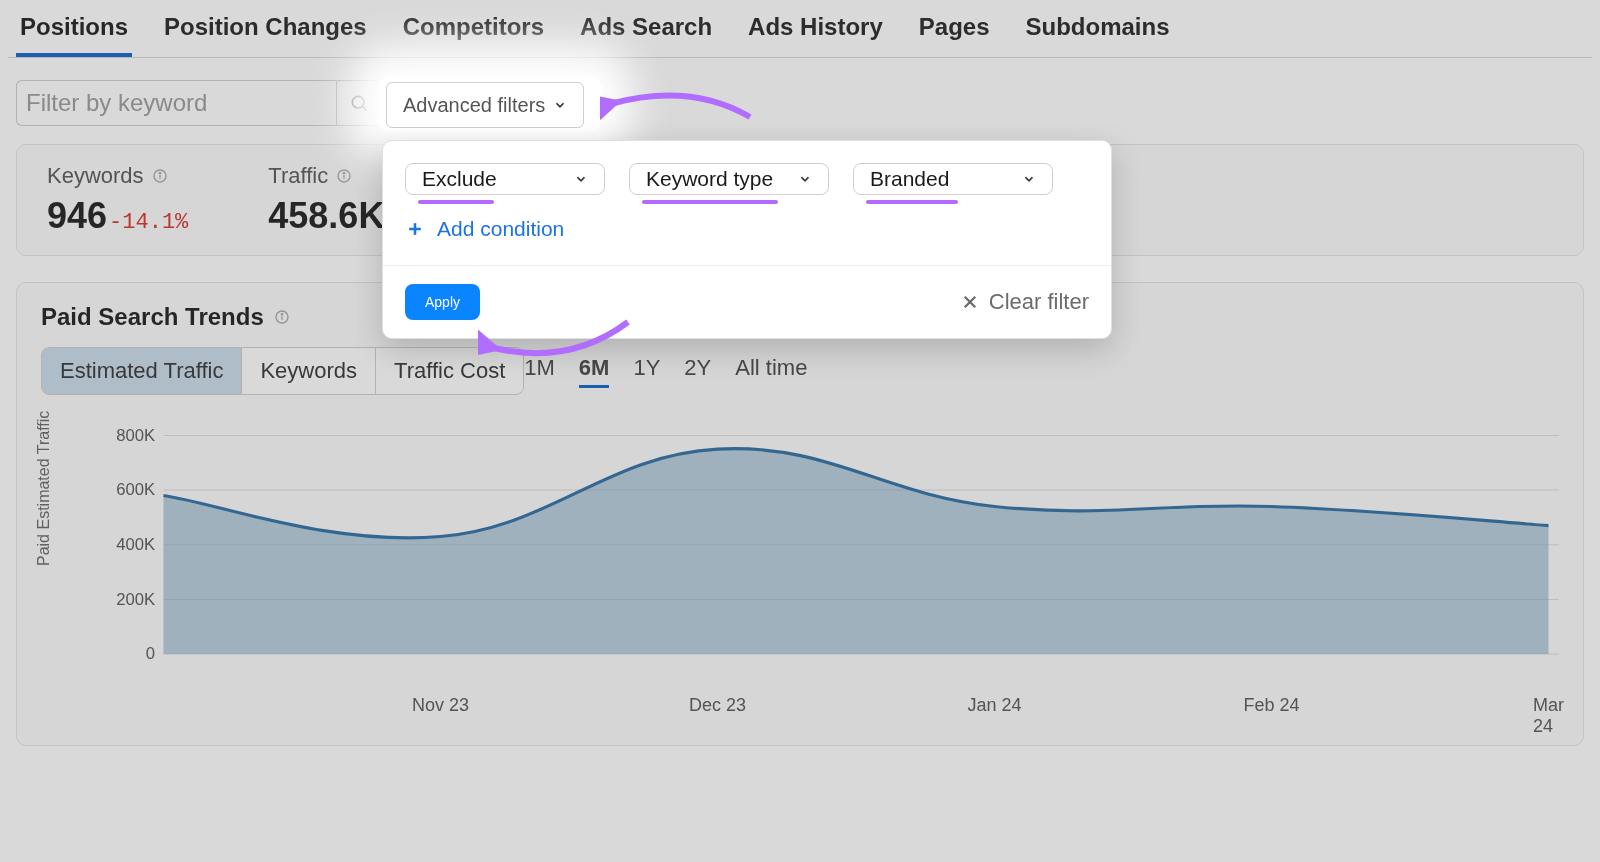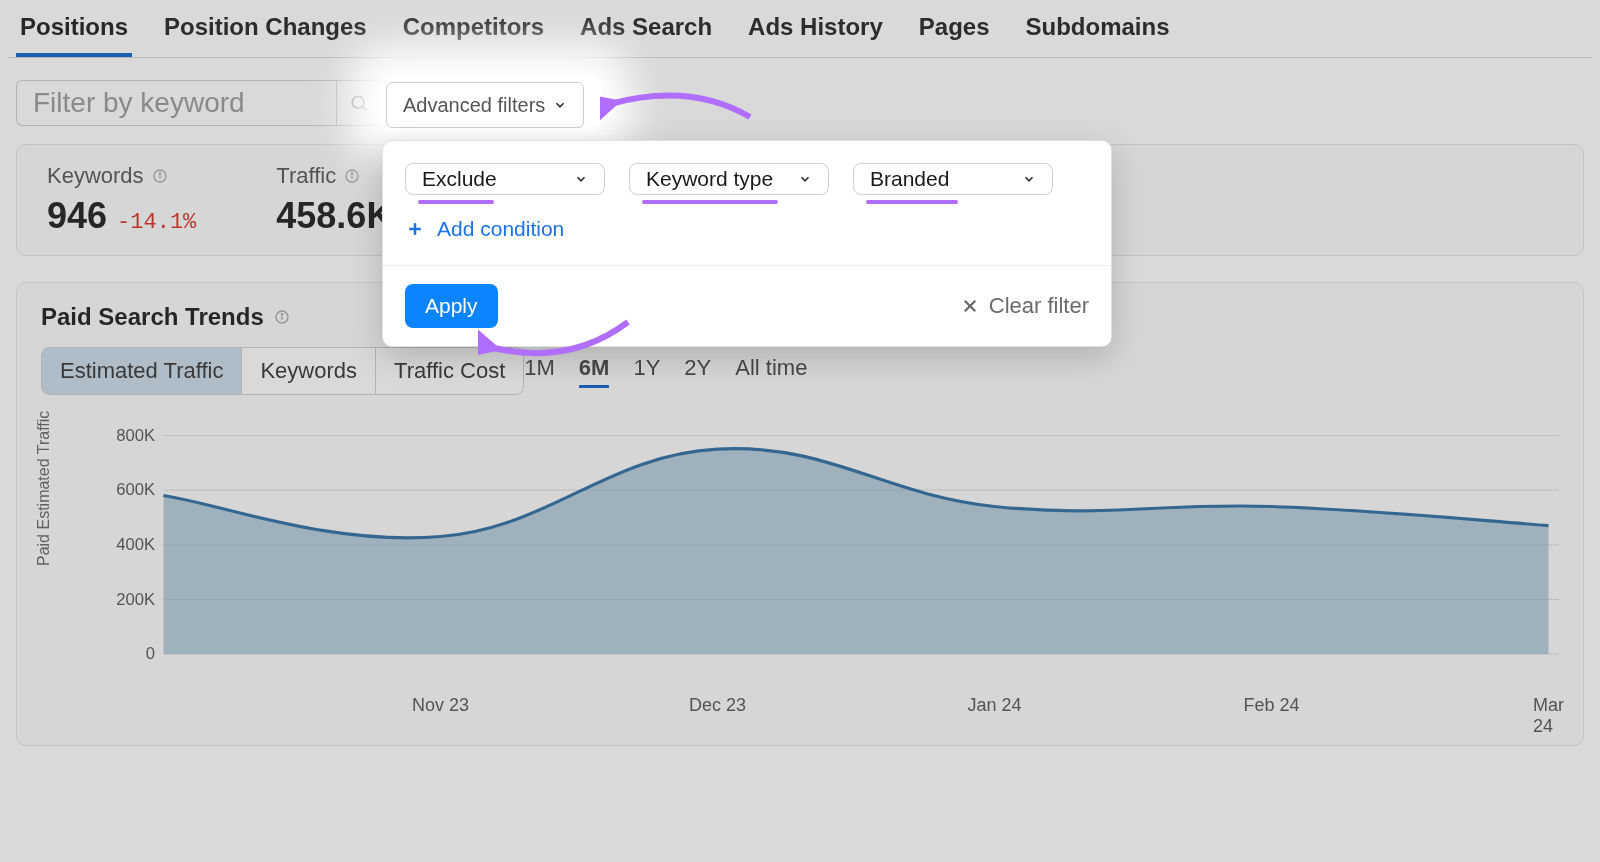--- a/index.html
+++ b/index.html
@@ -20,30 +20,30 @@
   .wrap{padding:0 8px;position:relative;}
 
   
   .tabs{display:flex;gap:28px;align-items:flex-end;height:58px;border-bottom:1px solid #d5d5d5;padding:0 8px;}
   .tab{font-size:24px;font-weight:600;color:#222;cursor:pointer;padding:14px 4px 12px;border-bottom:4px solid transparent;}
   .tab.active{color:#1a1a1a;border-bottom-color:#0b63ce;}
 
   
   .toolbar{display:flex;gap:10px;align-items:center;padding:22px 8px 0;}
   .input-group{display:flex;}
-  .filter-input{width:320px;height:46px;border:1px solid var(--border);border-right:none;border-radius:6px 0 0 6px;padding:0 16px;font-size:28px;color:#555;background:#fff;}
+  .filter-input{width:320px;height:46px;border:1px solid var(--border);border-right:none;border-radius:6px 0 0 6px;padding:0 9px;font-size:24px;color:#555;background:#fff;}
   .filter-input::placeholder{color:#9a9a9a;}
   .search-btn{width:46px;height:46px;border:1px solid var(--border);border-radius:0 6px 6px 0;background:#fff;display:flex;align-items:center;justify-content:center;cursor:pointer;}
   .adv-btn{height:46px;border:1px solid var(--border);border-radius:6px;background:#fff;display:flex;align-items:center;gap:8px;padding:0 16px;font-size:20px;color:#555;cursor:pointer;}
   .chev{width:14px;height:14px;display:inline-block;}
 
   
   .kpis{margin:18px 8px 0;border:1px solid #e3e3e3;border-radius:10px;background:#fbfbfb;padding:18px 30px;display:flex;gap:80px;}
   .kpi-label{font-size:22px;color:#555;display:flex;align-items:center;gap:8px;}
-  .kpi-val{font-size:36px;font-weight:700;margin-top:6px;display:flex;align-items:baseline;gap:10px;}
+  .kpi-val{font-size:36px;font-weight:700;margin-top:6px;display:flex;align-items:baseline;gap:2px;}
   .delta{font-size:22px;color:var(--red);font-weight:500;font-family:Liberation Mono, monospace;}
   .info{width:16px;height:16px;color:#a8a8a8;}
 
   
   .section{margin:26px 8px 0;border:1px solid #e3e3e3;border-radius:10px;background:#fbfbfb;padding:20px 24px;}
   .section h2{margin:0 0 16px 0;font-size:24px;font-weight:700;display:flex;align-items:center;gap:10px;}
   .seg-row{display:flex;align-items:center;}
   .segmented{display:flex;border-radius:8px;overflow:hidden;}
   .seg{border:1px solid var(--border);padding:10px 18px;font-size:22px;background:#fff;cursor:pointer;color:#333;}
   .seg+.seg{border-left:none;}
@@ -69,21 +69,21 @@
   
   .popover{position:absolute;z-index:10;background:#fff;border:1px solid #e0e0e0;border-radius:10px;box-shadow:0 10px 32px rgba(0,0,0,.18);width:730px;left:382px;top:140px;}
   .po-body{padding:22px 22px 8px;}
   .selects{display:flex;gap:24px;}
   .dd{height:32px;border:1px solid var(--border);border-radius:8px;background:#fff;display:flex;align-items:center;justify-content:space-between;padding:0 16px;font-size:21px;cursor:pointer;min-width:200px;}
   .dd .sub-under{position:absolute;left:12px;right:44px;bottom:-10px;height:4px;background:var(--purple);border-radius:2px;}
   .dd{position:relative;}
   .addc{display:flex;align-items:center;gap:12px;color:var(--blue);font-size:21px;margin:22px 0 16px;cursor:pointer;}
   .plus{width:20px;height:20px;}
   .po-foot{border-top:1px solid #eee;padding:18px 22px;display:flex;justify-content:space-between;align-items:center;}
-  .apply{background:var(--blue-strong);color:#fff;border:none;border-radius:8px;padding:10px 20px;font-size:21px;cursor:pointer;}
+  .apply{background:var(--blue-strong);color:#fff;border:none;border-radius:8px;padding:10px 20px;font-size:14px;cursor:pointer;}
   .clear{color:#6b6b6b;font-size:22px;display:flex;align-items:center;gap:10px;cursor:pointer;}
 
   
   .arrow{position:absolute;z-index:20;}
 </style>
 </head>
 <body>
 
 <div class="wrap">
   <div class="tabs" id="tabs">

